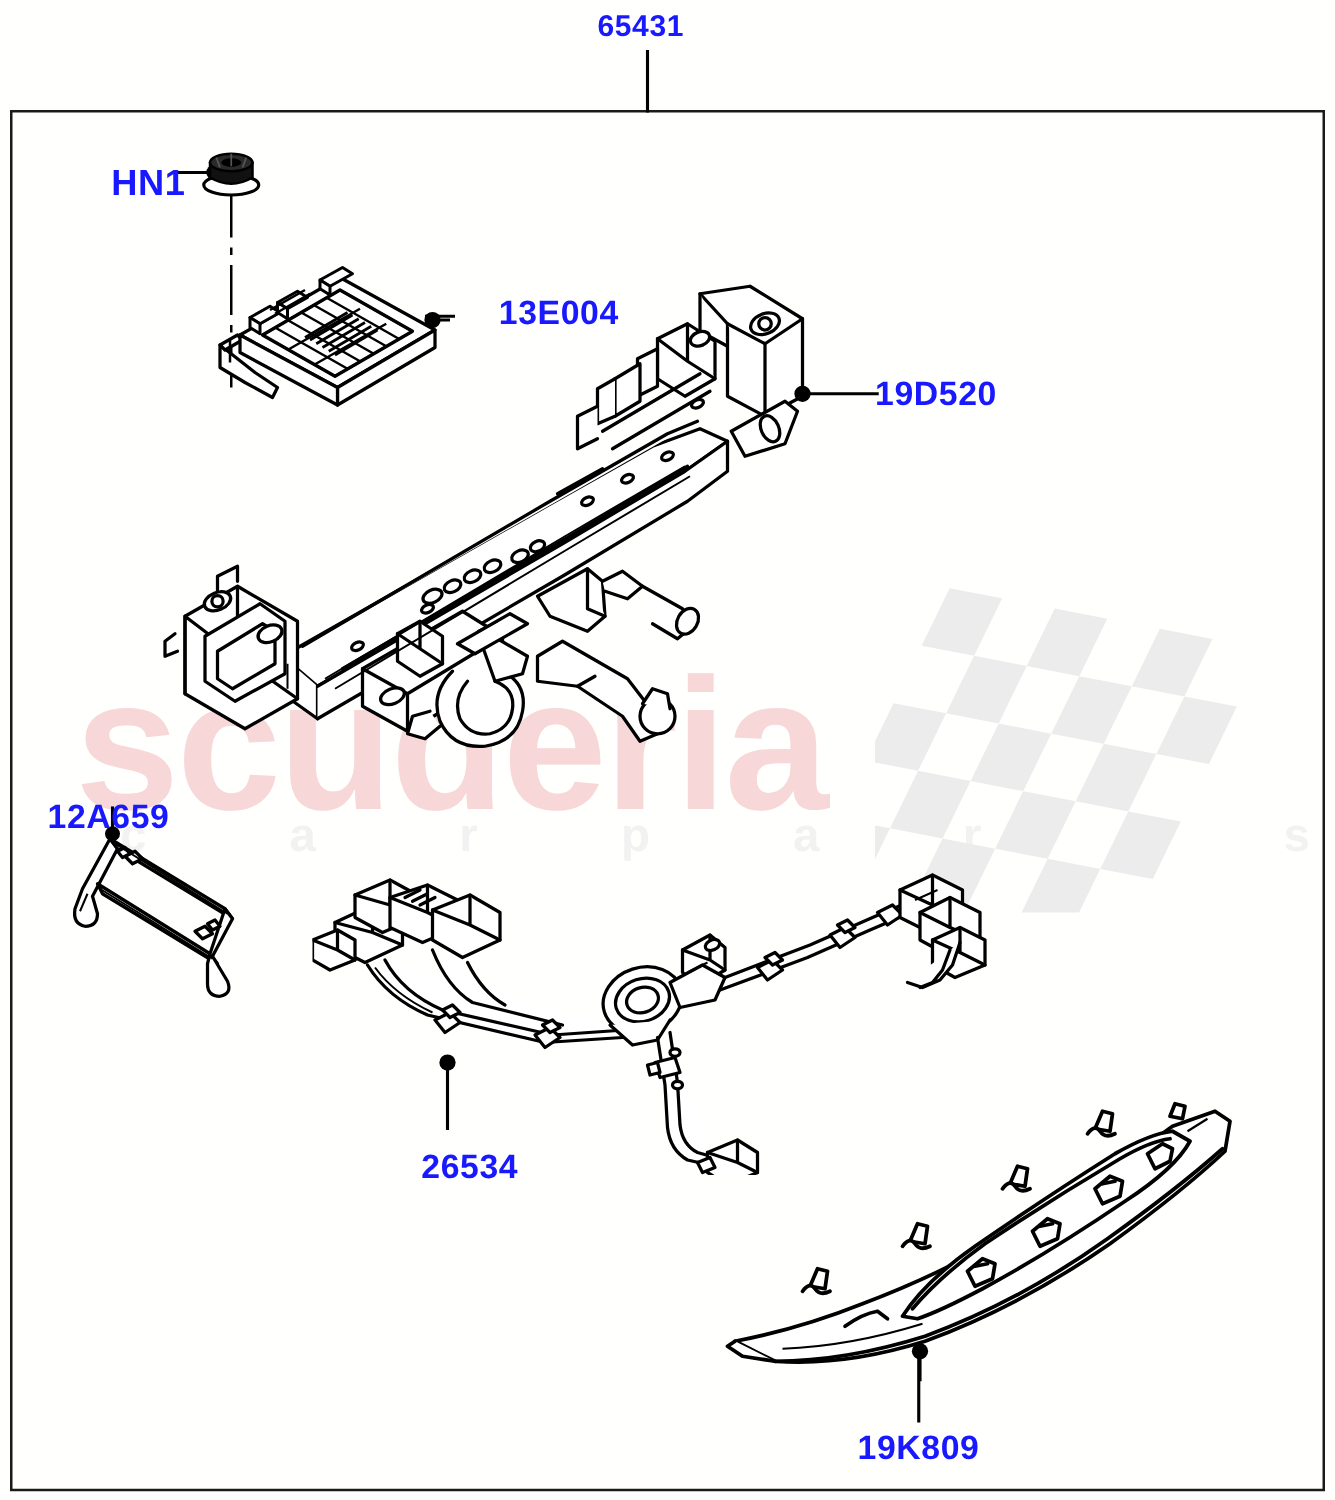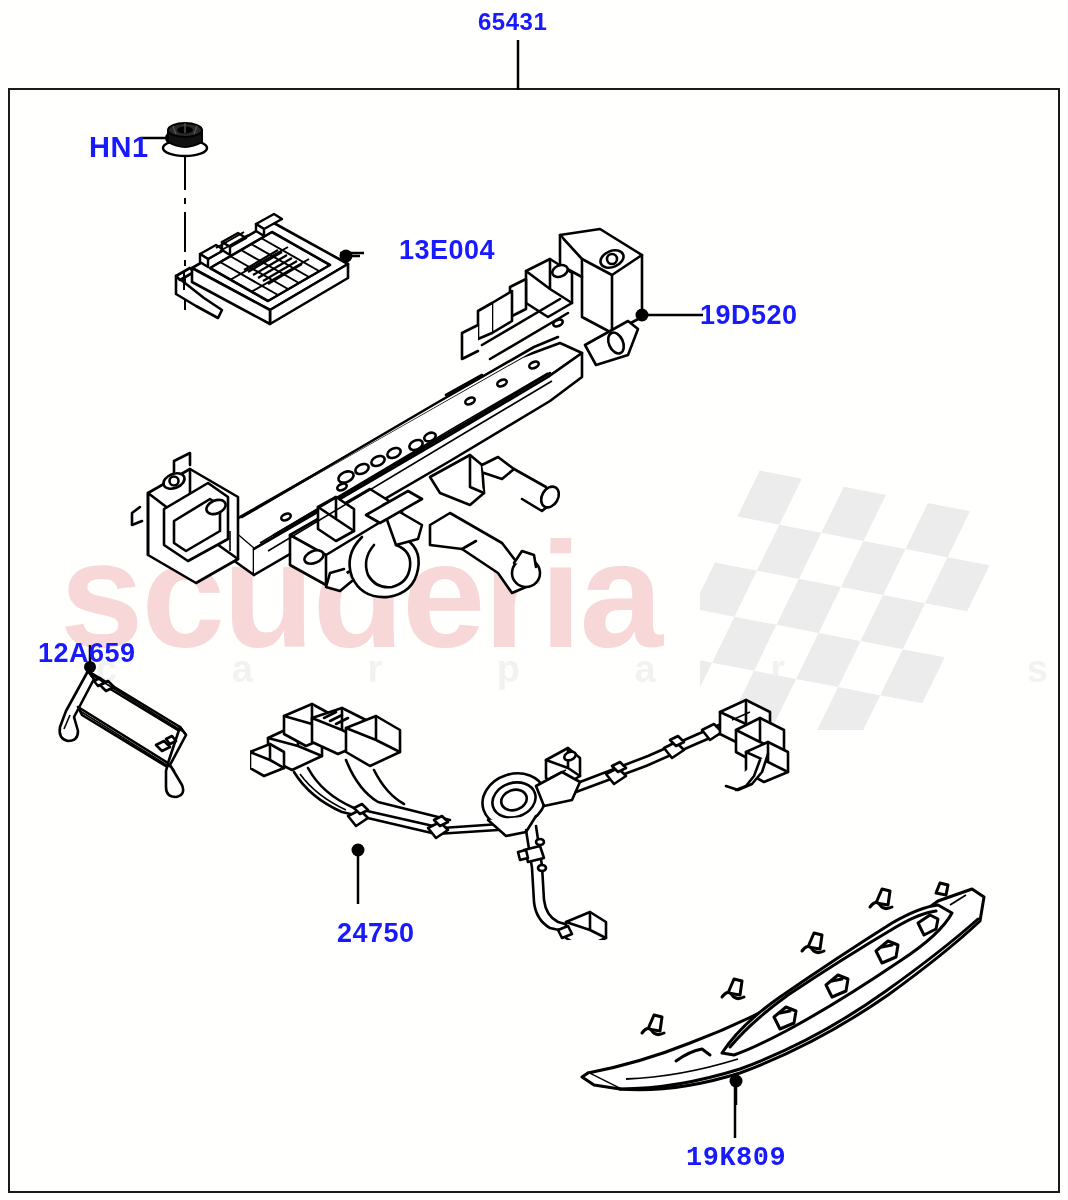--- a/index.html
+++ b/index.html
@@ -87,21 +87,21 @@
   .leader {
     position: absolute;
     z-index: 5;
   }
   .lbl-65431  { left: 478px; top: 8px;   font-size: 24px; }
   .lbl-hn1    { left: 89px;  top: 131px; font-size: 29px; }
   .lbl-13e004 { left: 353px; top: 235px; margin-left: 46px; }
   .lbl-19d520 { left: 700px; top: 300px; }
   .lbl-12a659 { left: 38px;  top: 638px; }
   .lbl-14631  { left: 337px; top: 918px; }
-  .lbl-19k809 { left: 686px; top: 1143px; font-family: Liberation Mono, monospace;}
+  .lbl-19k809 { left: 686px; top: 1143px;}
 </style>
 </head>
 <body>
 
 <div id="page">
 
   <div class="wm-layer">
     <div id="wm-scuderia">scuderia</div>
     <div id="wm-carparts">c a r   p a r t s</div>
     <svg id="wm-flag" viewBox="0 0 320 260">
@@ -441,16 +441,16 @@
   </svg>
   <svg class="leader" style="left:730px; top:1080px;" width="10" height="60">
     <line x1="5" y1="0" x2="5" y2="58" stroke="#000" stroke-width="2.5"></line>
   </svg>
 
   <div class="callout lbl-65431">65431</div>
   <div class="callout lbl-hn1">HN1</div>
   <div class="callout lbl-13e004">13E004</div>
   <div class="callout lbl-19d520">19D520</div>
   <div class="callout lbl-12a659">12A659</div>
-  <div class="callout lbl-14631">24750</div>
+  <div class="callout lbl-14631">26534</div>
   <div class="callout lbl-19k809">19K809</div>
 
 </div>
 
 </body></html>

